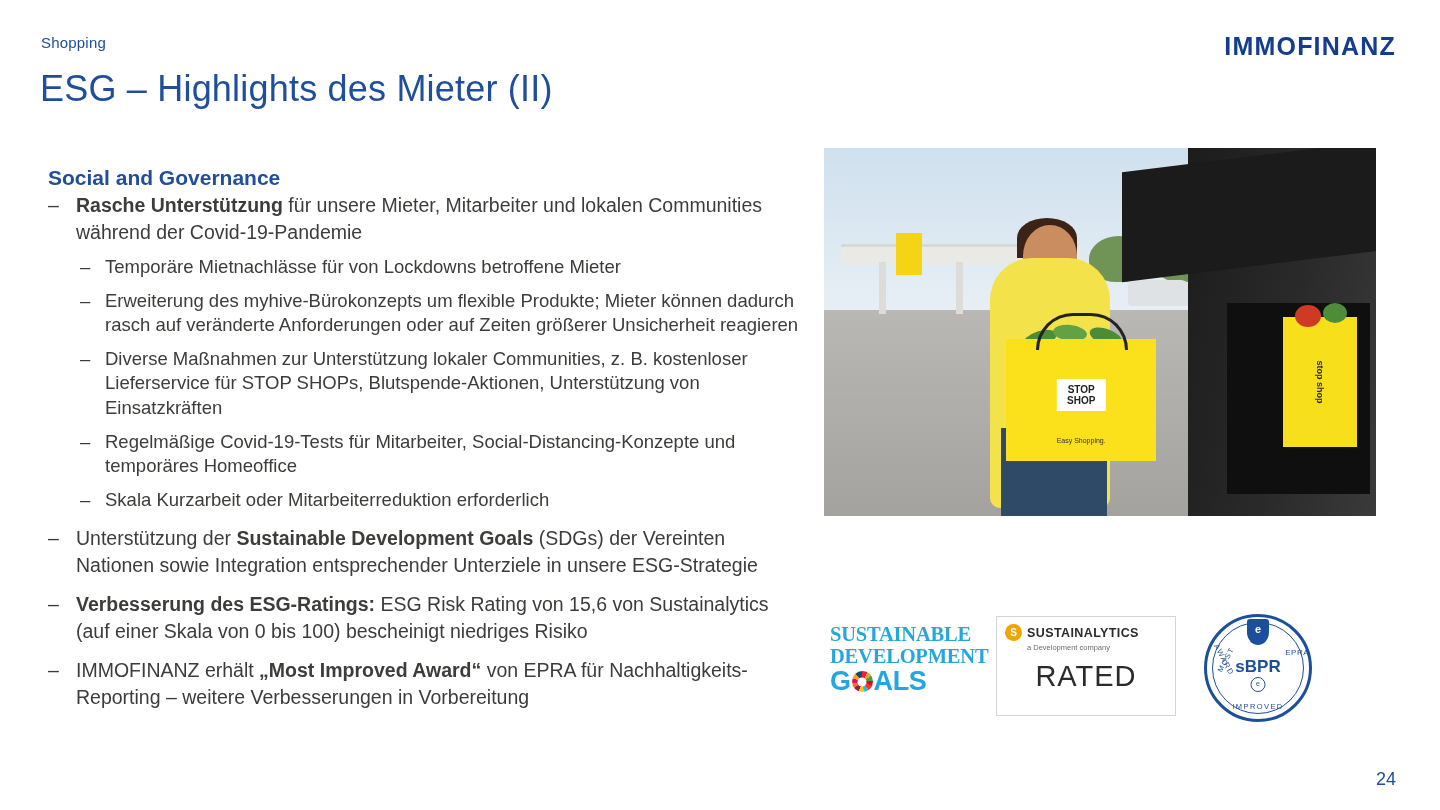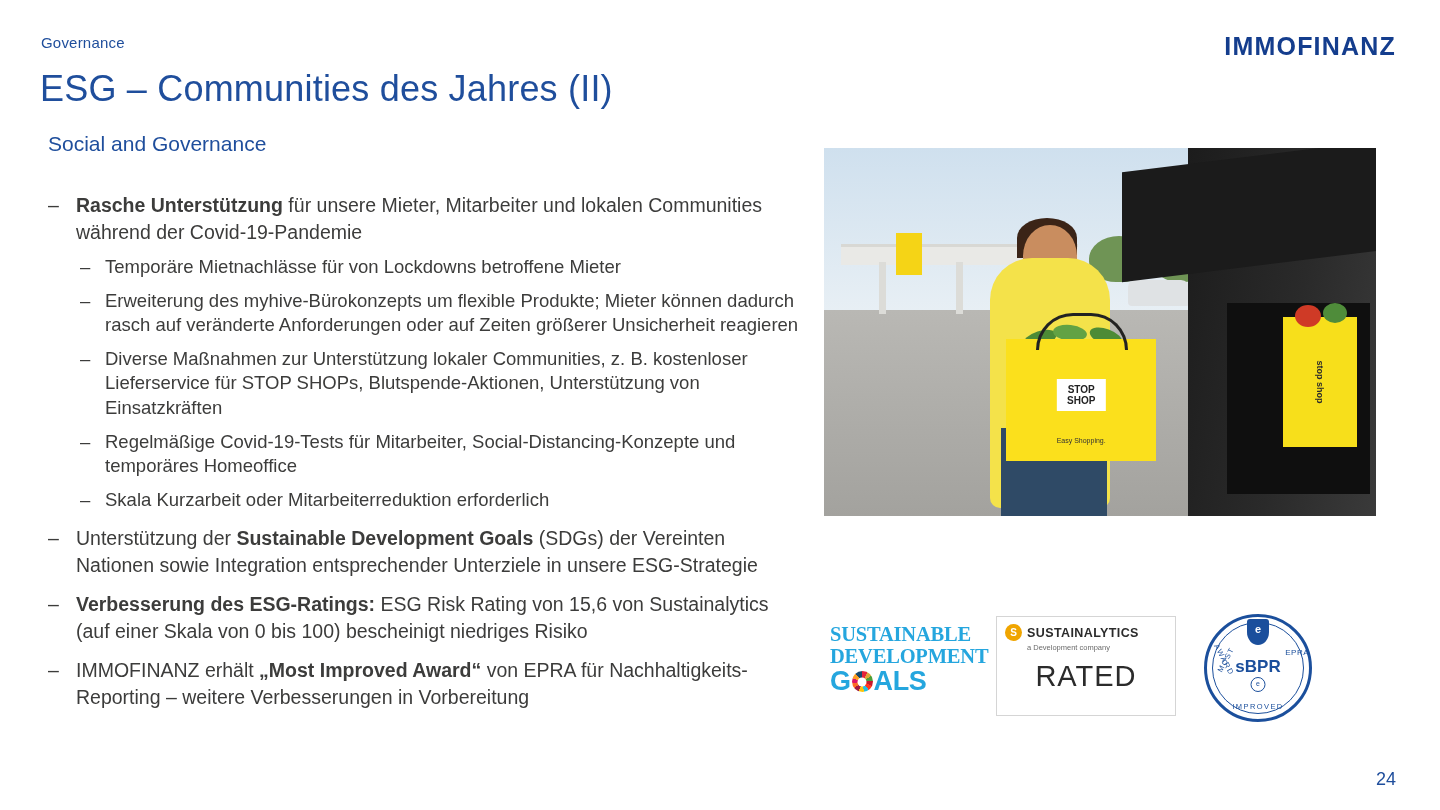--- a/index.html
+++ b/index.html
@@ -43,24 +43,24 @@
     left: 40px;
     top: 68px;
     font-size: 36px;
     color: #1f4e9c;
     font-weight: normal;
     letter-spacing: 0.2px;
   }
   .section-title {
     position: absolute;
     left: 48px;
-    top: 132px;
+    top: 166px;
     font-size: 21px;
     color: #1f4e9c;
-    font-weight: normal;
+    font-weight: bold;
   }
   .content {
     position: absolute;
     left: 44px;
     top: 192px;
     width: 760px;
   }
   ul.lvl1 {
     list-style: none;
     margin: 0;
@@ -454,23 +454,23 @@
     bottom: 20px;
     font-size: 18px;
     color: #1f4e9c;
   }
 </style>
 </head>
 <body>
 
 <div class="slide">
 
-  <div class="eyebrow">Governance</div>
+  <div class="eyebrow">Shopping</div>
   <div class="brand">IMMOFINANZ</div>
-  <div class="slide-title">ESG – Communities des Jahres (II)</div>
+  <div class="slide-title">ESG – Highlights des Mieter (II)</div>
   <div class="section-title">Social and Governance</div>
 
   <div class="content">
     <ul class="lvl1">
 
       <li>
         <span class="dash">–</span>
         <span class="b">Rasche Unterstützung</span><span> für unsere Mieter, Mitarbeiter und lokalen Communities während der Covid-19-Pandemie</span>
         <ul class="lvl2">
           <li>

